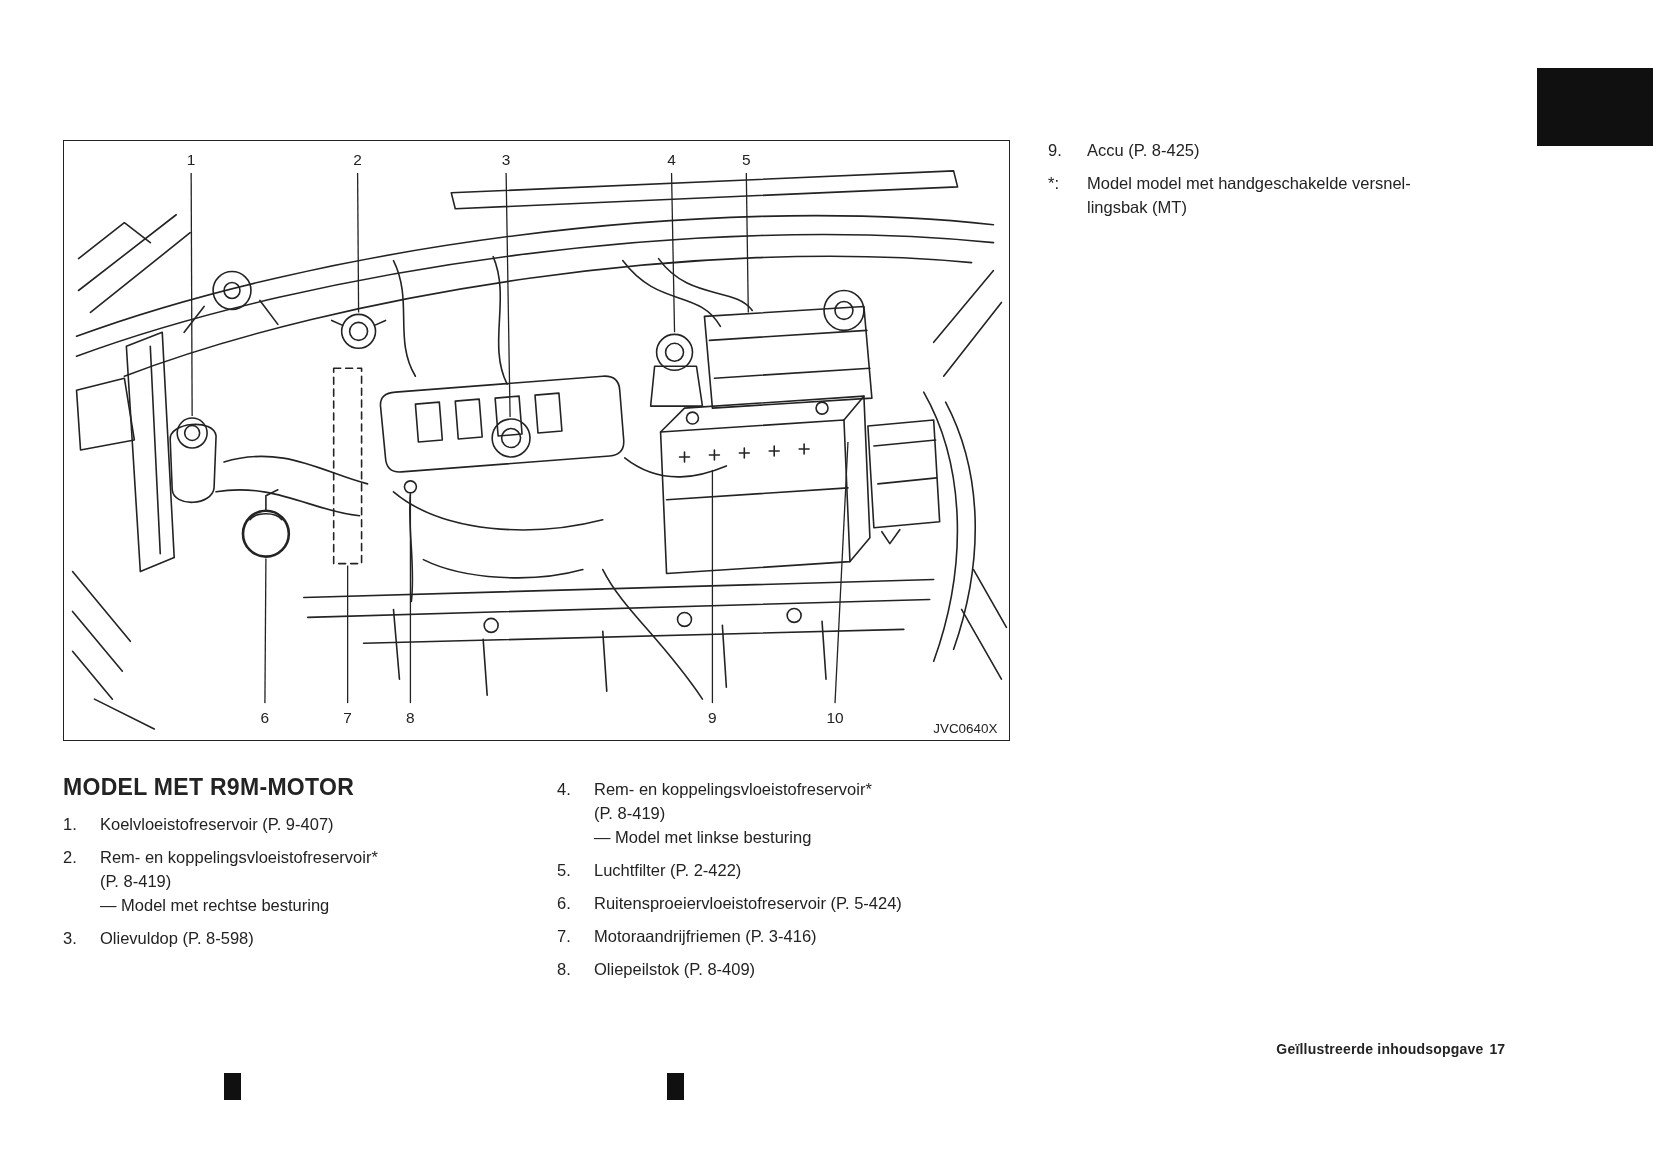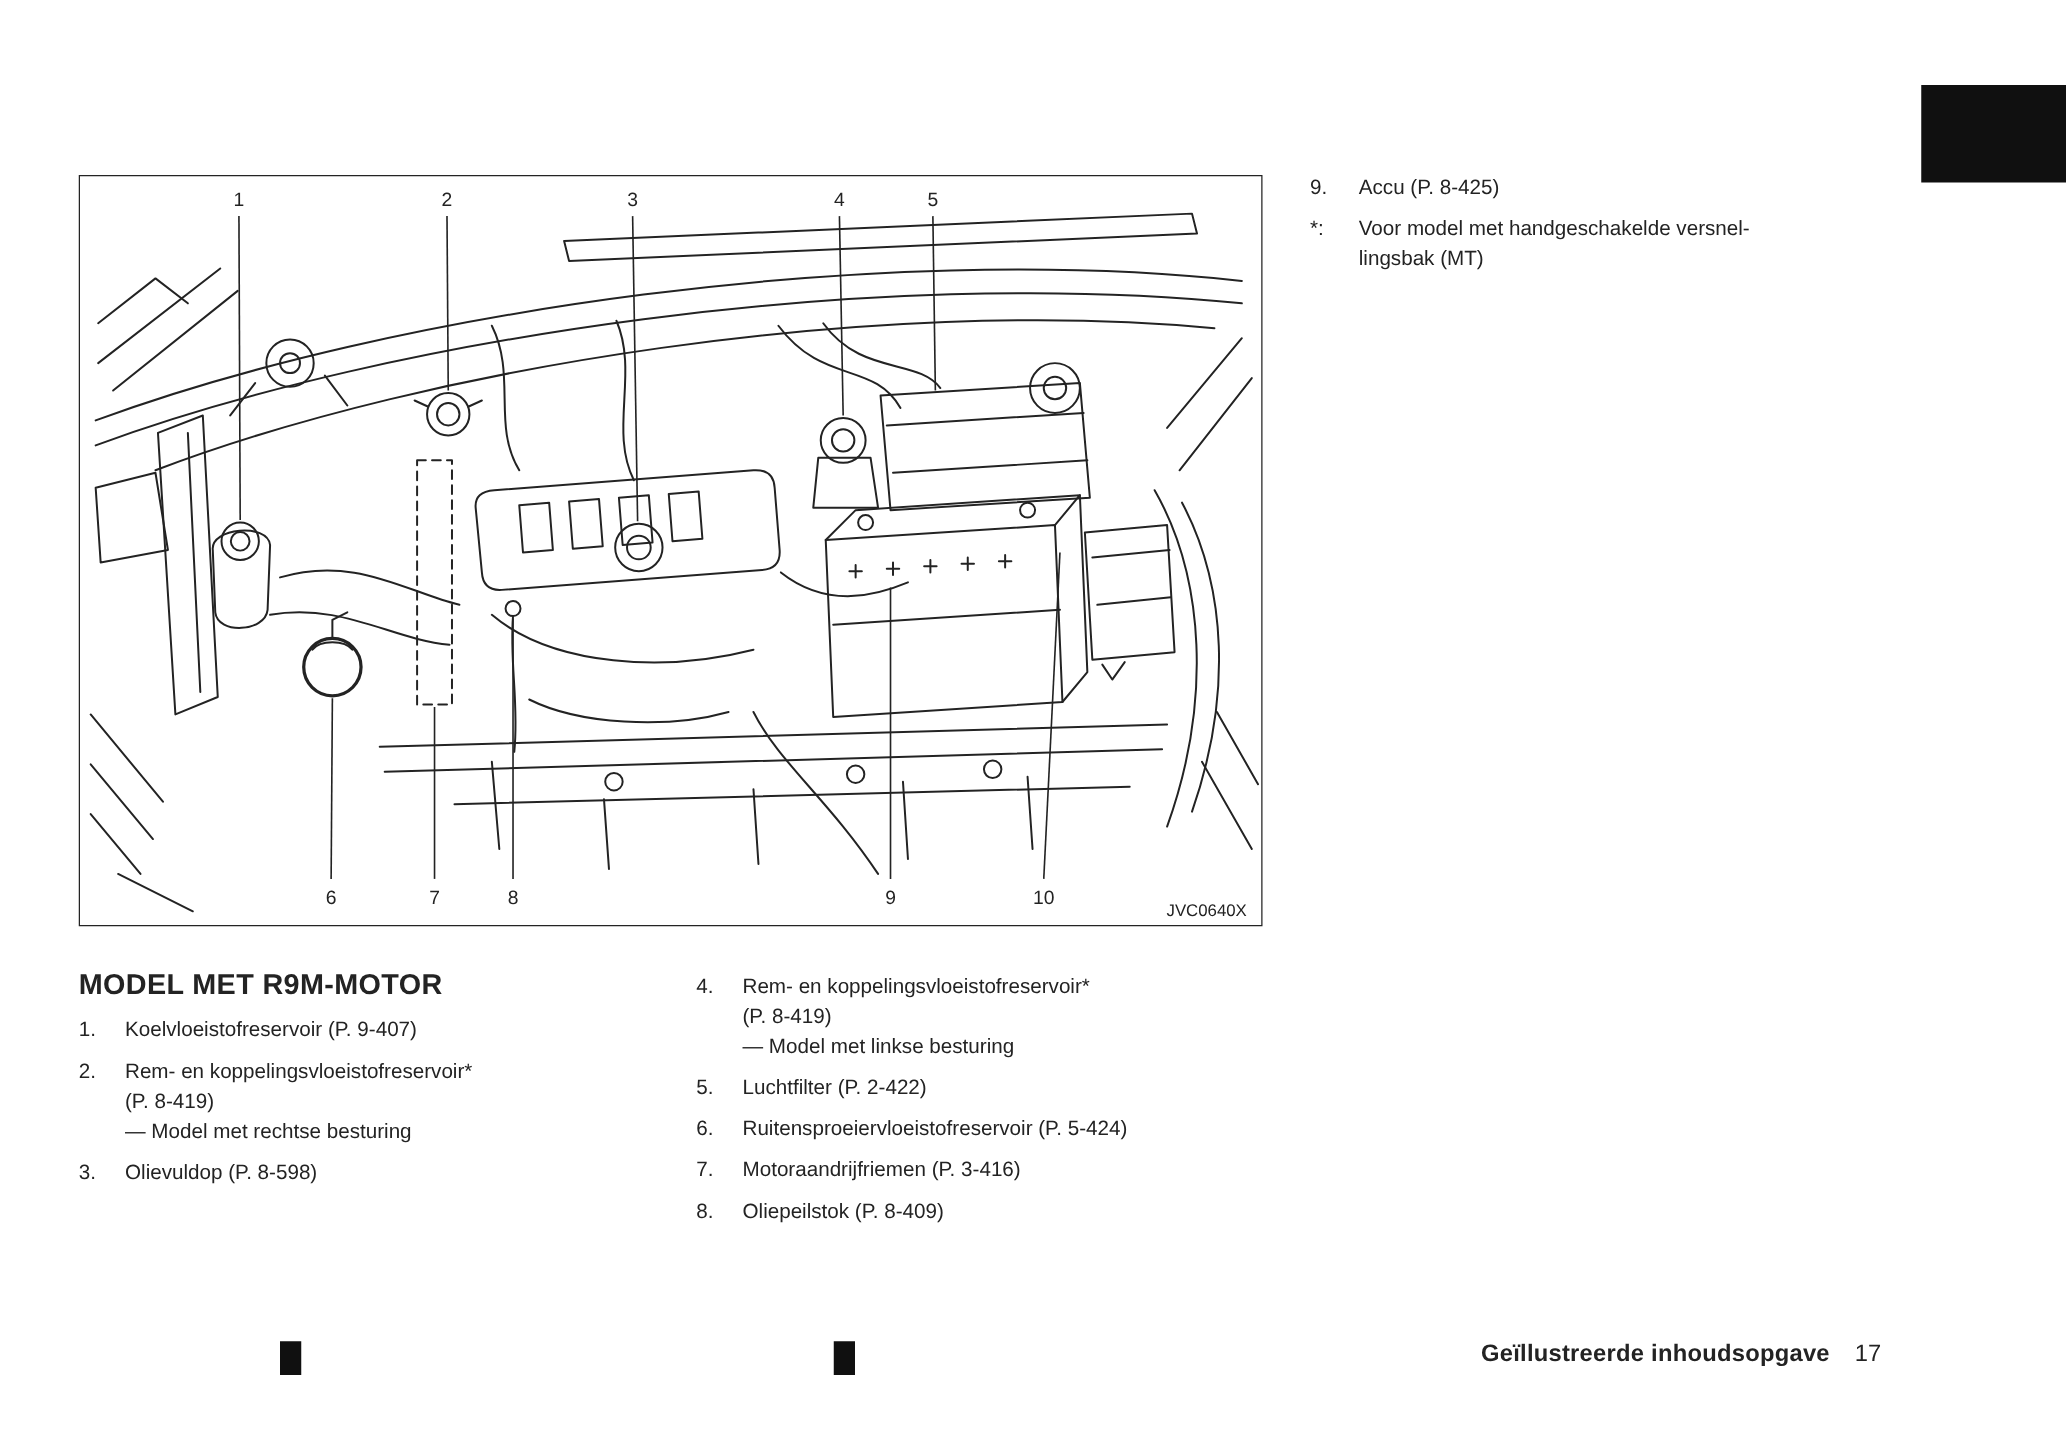--- a/index.html
+++ b/index.html
@@ -32,24 +32,24 @@
     position:absolute;left:63px;top:774px;font-size:23px;font-weight:600;
     letter-spacing:0.3px;
   }
   .left-list{left:63px;top:812px;width:470px;}
   .left-list .item-num{width:37px;}
   .mid-list{left:557px;top:777px;width:450px;}
   .mid-list .item-num{width:37px;}
 
   .footer{
     position:absolute;top:1041px;right:148px;display:flex;align-items:baseline;
-    gap:20px;font-size:19px;
+    gap:6px;font-size:14px;
   }
   .footer .footer-label{font-weight:700;letter-spacing:0.2px;}
-  .footer .footer-page{font-weight:400;margin-top:32px;}
+  .footer .footer-page{font-weight:700;}
 </style>
 </head>
 <body>
 
 <div class="figure-box">
   <svg viewBox="0 0 947 601">
     <g stroke="#232323" fill="none" stroke-width="1.6" stroke-linecap="round" stroke-linejoin="round">
 
       <path d="M12,196 C250,108 640,52 932,84"></path>
       <path d="M12,216 C250,128 640,72 932,102"></path>
@@ -186,21 +186,21 @@
   </svg>
 </div>
 
 <div class="list right-list">
   <div class="item">
     <span class="item-num">9.</span>
     <span class="item-text">Accu (P. 8-425)</span>
   </div>
   <div class="item">
     <span class="item-num">*:</span>
-    <span class="item-text">Voor model met handgeschakelde versnel-
+    <span class="item-text">Model model met handgeschakelde versnel-
 lingsbak (MT)</span>
   </div>
 </div>
 
 <div class="section-title">MODEL MET R9M-MOTOR</div>
 
 <div class="list left-list">
   <div class="item">
     <span class="item-num">1.</span>
     <span class="item-text">Koelvloeistofreservoir (P. 9-407)</span>

